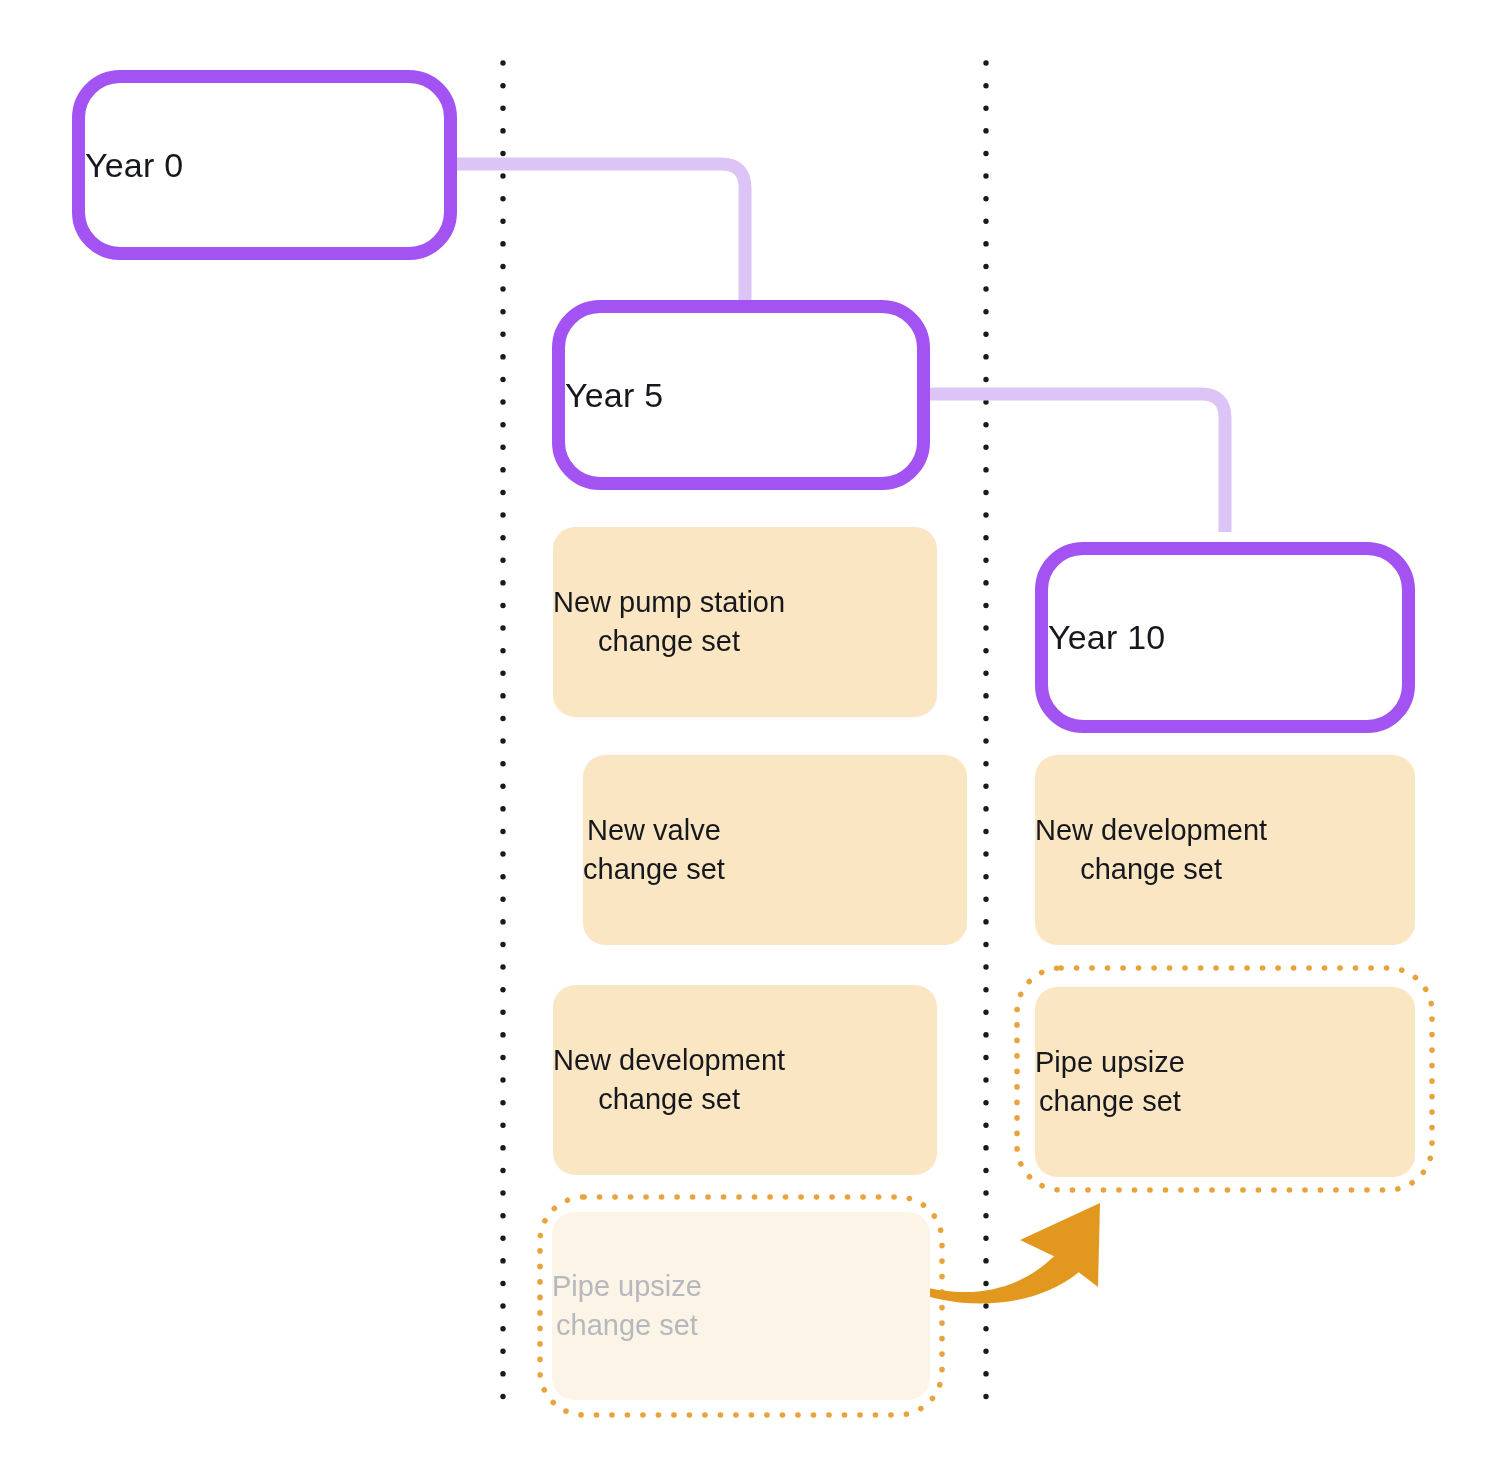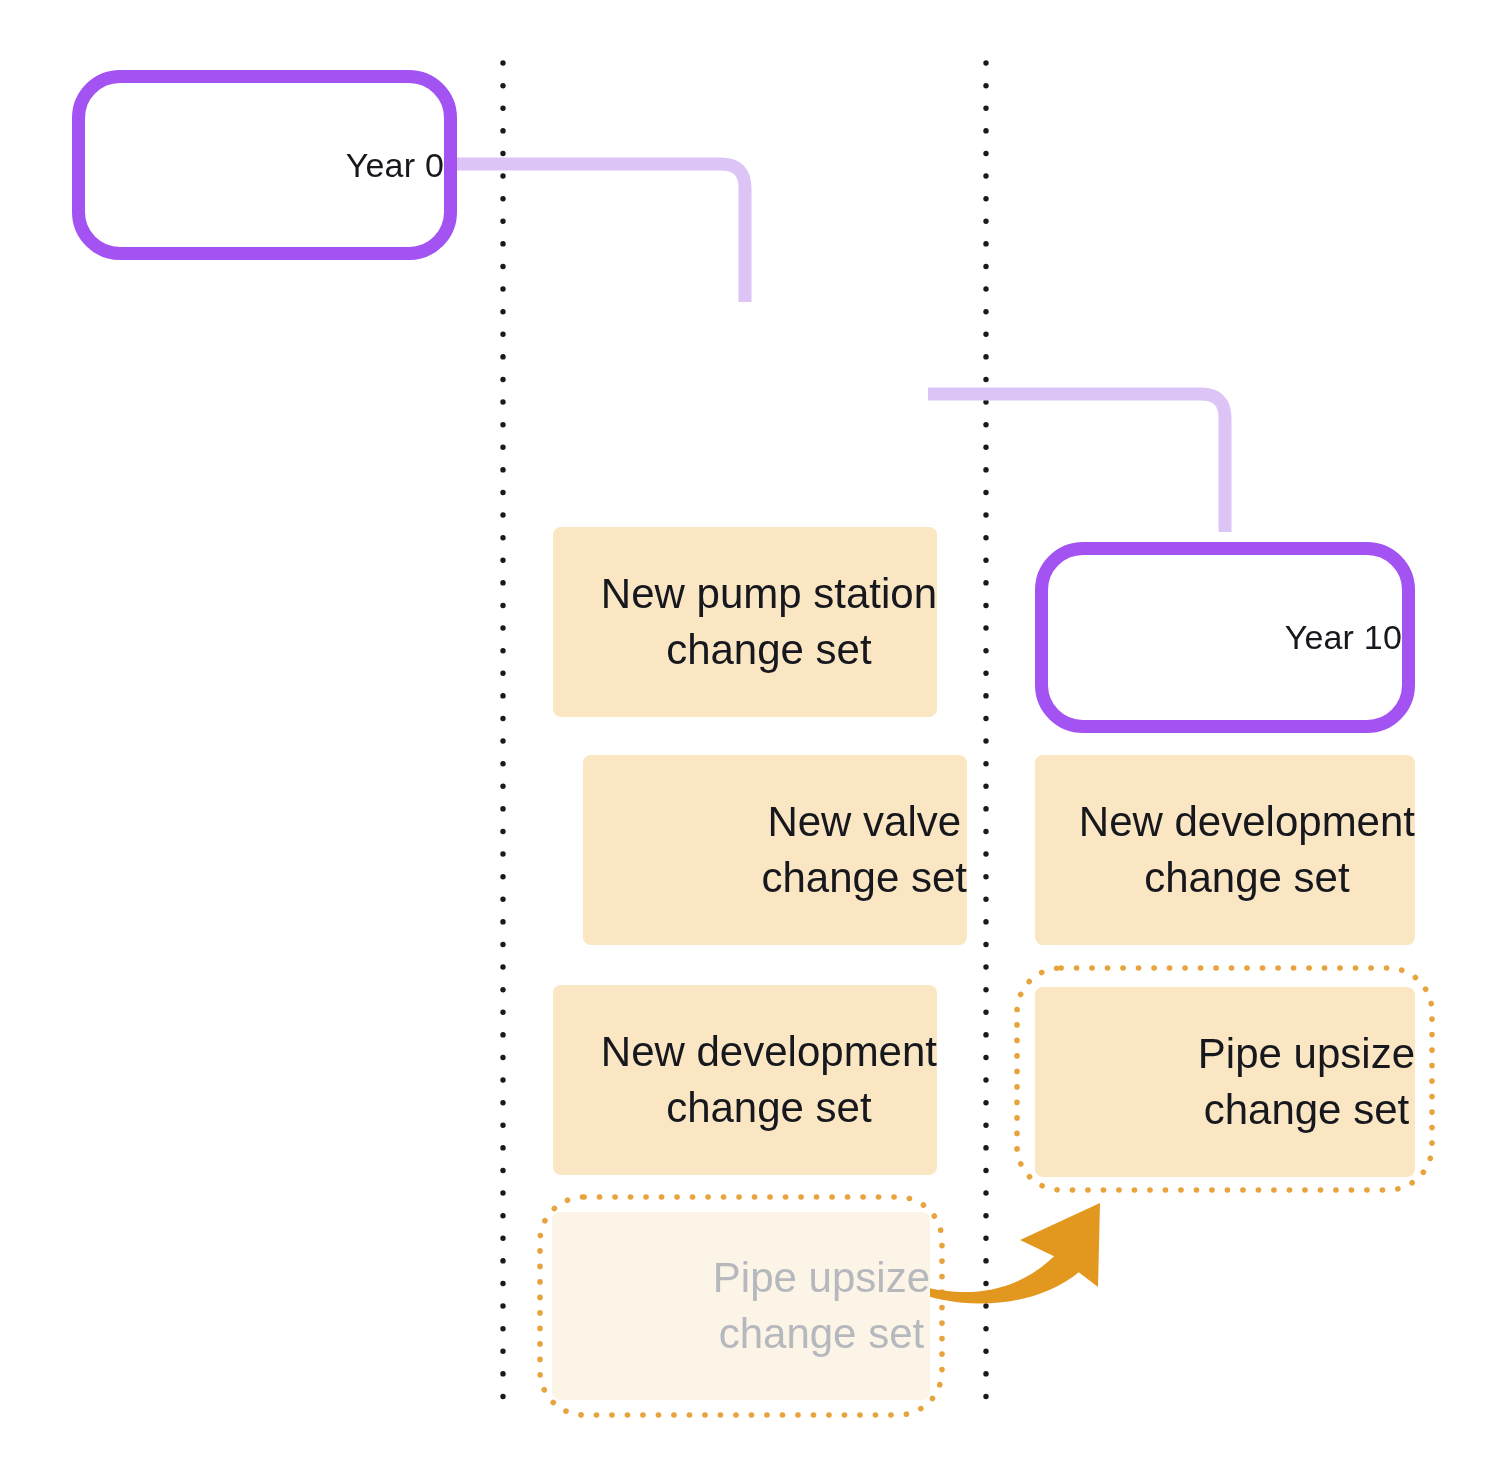--- a/index.html
+++ b/index.html
@@ -22,34 +22,34 @@
     color:var(--ink);
     overflow:hidden;
   }
   .overlay{position:absolute;left:0;top:0;width:1512px;height:1476px;}
   .divider{stroke:var(--divider);stroke-width:5.4;stroke-linecap:round;stroke-dasharray:0.1 22.5;fill:none;}
   .connector{stroke:var(--purple-light);stroke-width:13;fill:none;}
   .dotted-outline{stroke:var(--orange-dots);stroke-width:5.6;stroke-linecap:round;stroke-dasharray:0.1 15.4;fill:none;}
   .arrow{fill:var(--orange-arrow);stroke:none;}
   .node{
     position:absolute;
-    display:flex;align-items:center;justify-content:flex-end;
+    display:flex;align-items:center;justify-content:flex-start;
     box-sizing:border-box;text-align:center;
   }
   .year-node{
     background:#ffffff;
     border:13px solid var(--purple);
     border-radius:48px;
     font-size:34px;
     letter-spacing:.2px;
   }
   .changeset{
     background:var(--peach);
-    border-radius:8px;
-    font-size:42px;
+    border-radius:22px;
+    font-size:29px;
     line-height:1.33;
     white-space:pre-line;
   }
   .changeset.faded{
     background:var(--peach-faded);
     color:var(--muted);
   }
   #year0 {left:72px;  top:70px;  width:385px; height:190px;}
   #year5 {left:552px; top:300px; width:378px; height:190px;}
   #year10{left:1035px;top:542px; width:380px; height:191px;}
@@ -79,20 +79,23 @@
     <g>
       <path class="arrow" d="M912 1284 C 968 1300 1020 1294 1061 1249 L 1079 1272 C 1036 1308 962 1312 910 1290 Z"></path>
       <path class="arrow" d="M1100 1203 L1020 1240 L1064 1261 L1098 1287 Z"></path>
     </g>
   </svg>
 
   <div class="node year-node" id="year0">
     <span>Year 0</span>
   </div>
 
+  <div class="node year-node" id="year5">
+    <span>Year 5</span>
+  </div>
 
   <div class="node year-node" id="year10">
     <span>Year 10</span>
   </div>
 
   <div class="node changeset" id="cs-pump">
     <span>New pump station
 change set</span>
   </div>
 

